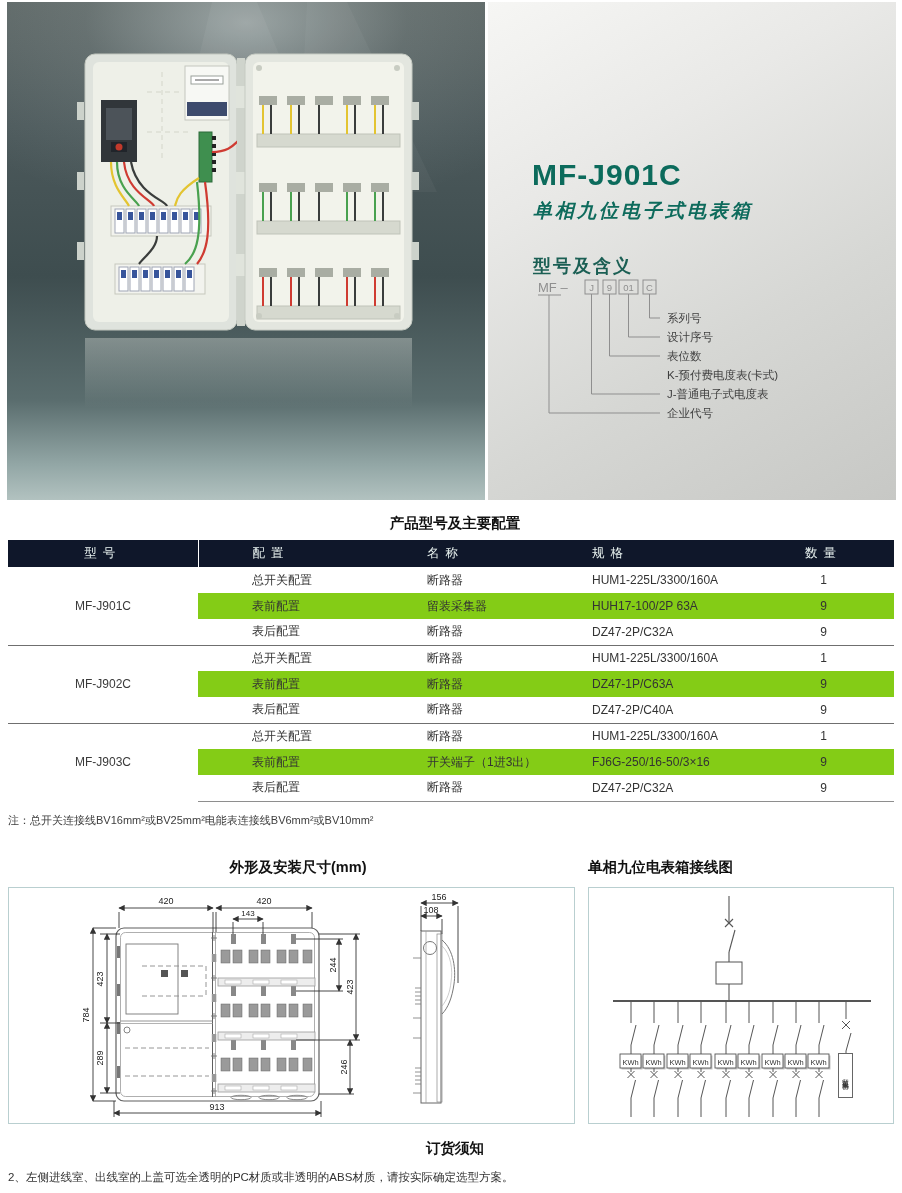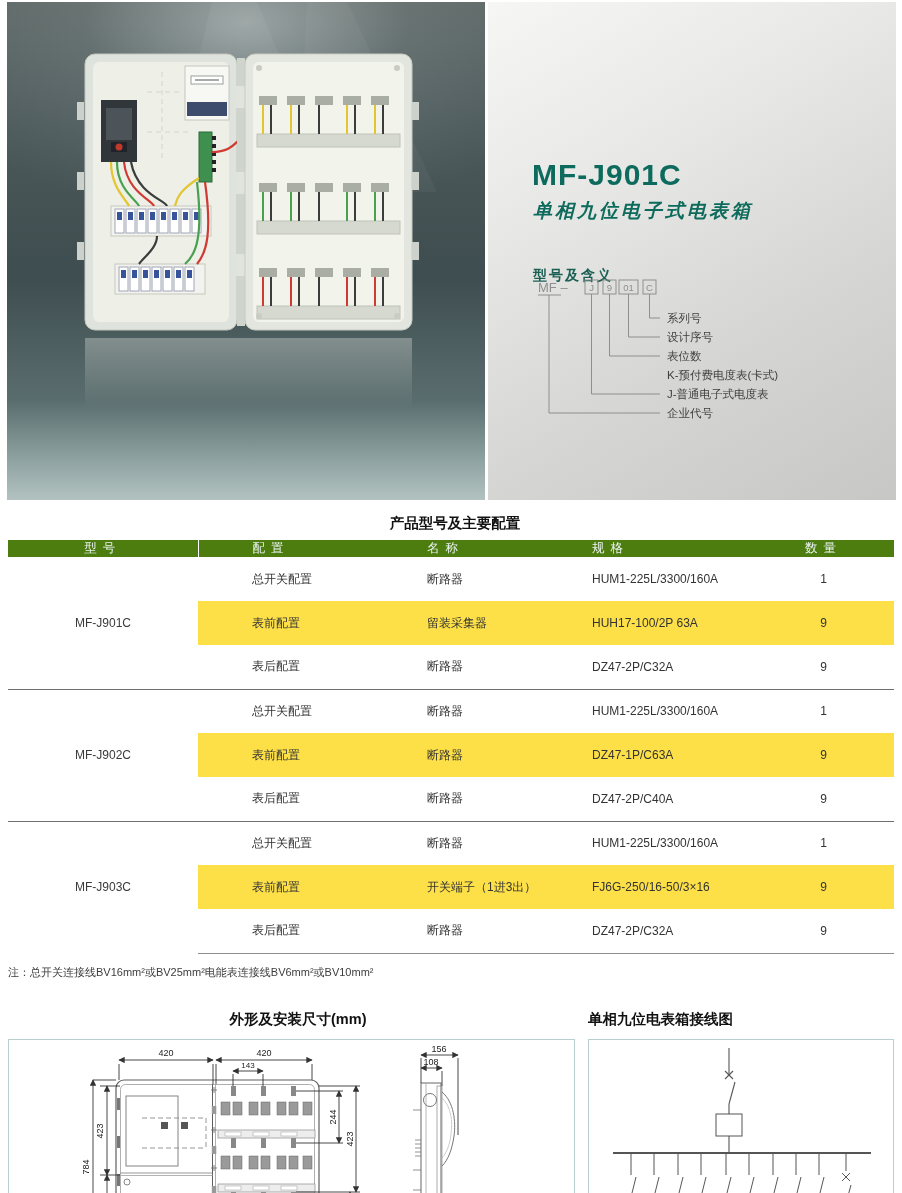--- a/index.html
+++ b/index.html
@@ -10,43 +10,43 @@
   }
   
   .hero { display:flex; gap:3px; margin:2px 6px 0 7px; height:498px; }
   .photo { width:478px; height:498px; position:relative; flex:none; }
   .info  { flex:1; position:relative;
     background:linear-gradient(150deg,#f6f6f4 0%,#e9e9e7 30%,#d6d7d4 65%,#c7c8c5 100%); }
   .info h1 { position:absolute; left:44px; top:156px; font-size:30px; font-weight:bold;
              color:#0c6b5c; letter-spacing:1px; }
   .info h2 { position:absolute; left:45px; top:196px; font-size:19px; font-weight:bold;
              color:#0e6b5c; letter-spacing:3px;font-style:italic; }
-  .info h3 { position:absolute; left:45px; top:265px; font-size:14px; font-weight:bold;
+  .info h3 { position:absolute; left:45px; top:252px; font-size:18px; font-weight:bold;
              color:#1b5f54; letter-spacing:2px; }
   .code-svg { position:absolute; left:42px; top:276px; }
   
   .sec-title { font-size:14.5px; font-weight:bold; color:#111;text-align:center; }
   #cfg-title { margin:14px 0 7px 8px; }
   
   table.cfg { border-collapse:collapse; margin-left:8px; width:886px; table-layout:fixed;
               font-size:12px; color:#333; }
   table.cfg col.c1{width:190px} table.cfg col.c2{width:224px} table.cfg col.c3{width:165px}
   table.cfg col.c4{width:166px} table.cfg col.c5{width:141px}
-  table.cfg thead th { background:#4d7c0f; color:#e9f3f0; font-weight:normal; font-size:12.5px;
-      height:17px; letter-spacing:6px; text-align:left; }
+  table.cfg thead th { background:#0f172a; color:#e9f3f0; font-weight:normal; font-size:12.5px;
+      height:27px; letter-spacing:6px; text-align:left; }
   table.cfg thead th.th-model { text-align:center; border-right:1px solid #fff; }
   table.cfg thead th.th-qty { text-align:center; }
   table.cfg thead th.pl54 { padding-left:54px; }
   table.cfg thead th.pl5  { padding-left:5px; }
-  table.cfg td { height:44px; }
+  table.cfg td { height:26px; }
   td.model { text-align:center; color:#3a3a3a; }
   td.cfgc  { padding-left:54px; }
   td.name, td.spec { padding-left:5px; }
   td.qty { text-align:center; }
-  tr.alt td { background:#fde047;margin-top:46px; }
+  tr.alt td { background:#84cc16;margin-top:46px; }
   tr.group-start td { border-top:1px solid #6f6f6f; }
   tr.last td { border-bottom:1px solid #8e8e8e; }
   .tbl-note { margin:11px 0 0 8px; font-size:11px; color:#3d3d3d; }
   
   .bottom-heads { display:flex; margin:30px 0 10px 8px; }
   .bottom-heads .h-dim { width:580px; }
   .panels { display:flex; gap:13px; margin-left:8px; }
   .panel { border:1px solid #b9cfd0; background:#fff; position:relative; }
   .panel.dim { width:567px; height:237px; }
   .panel.wir { width:306px; height:237px; }

